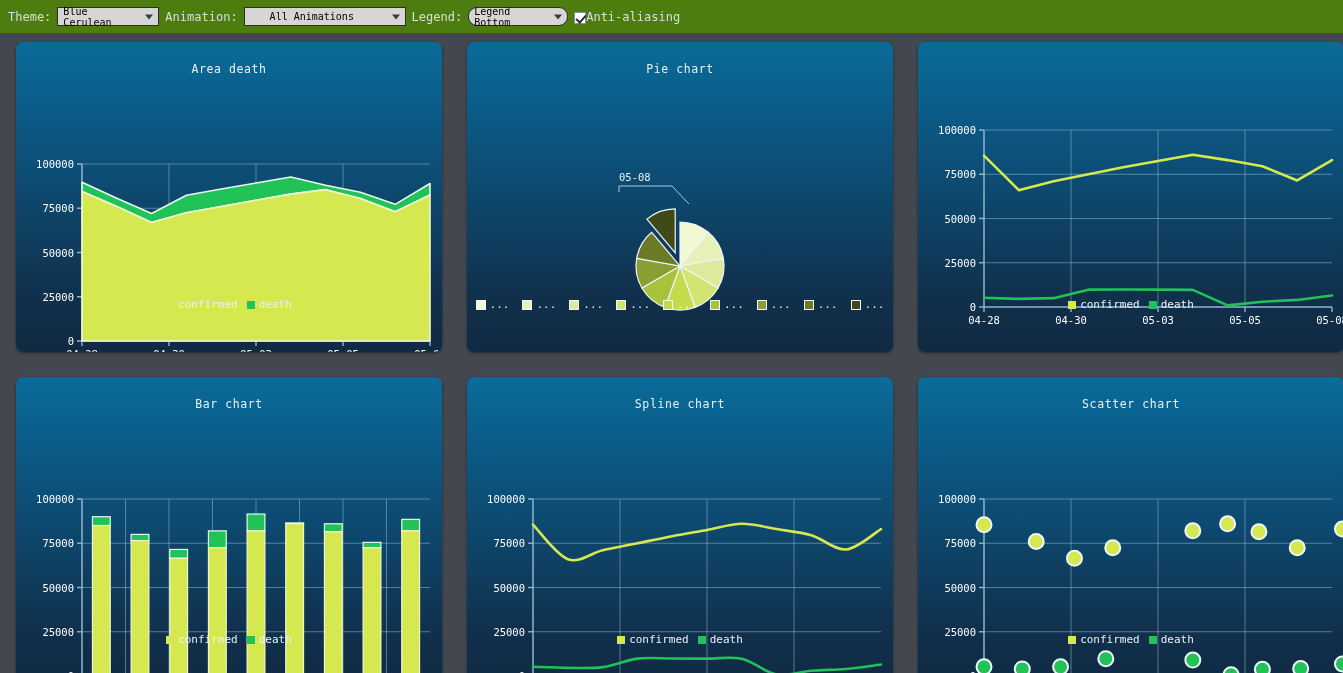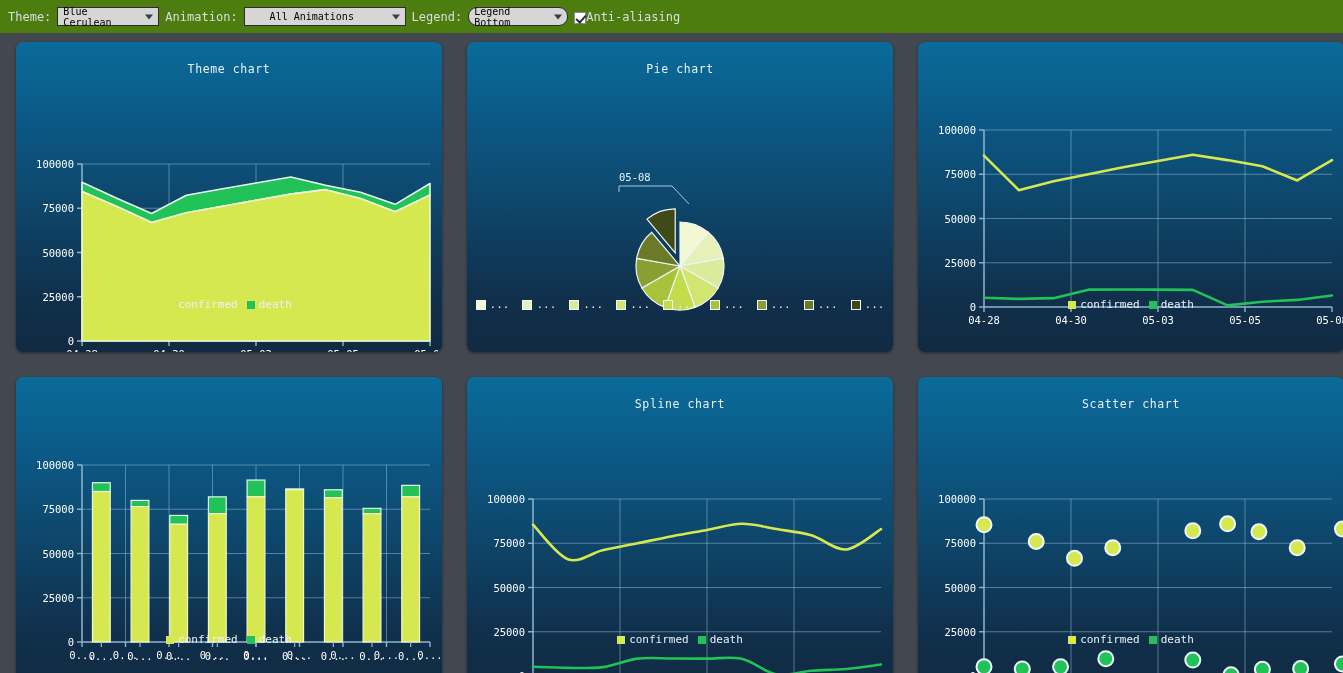--- a/index.html
+++ b/index.html
@@ -131,21 +131,21 @@
 
   <label class="tb-check">
     <span class="cbox"></span>
     <span class="tb-label">Anti-aliasing</span>
   </label>
 </div>
 
 <div id="grid">
 
   <div class="panel">
-    <div class="panel-title">Theme chart</div>
+    <div class="panel-title">Area death</div>
     <div class="plot" id="plot-0">
         <svg width="426" height="300" viewBox="0 0 426 300">
           <line x1="61" y1="265" x2="66" y2="265" stroke="#8fb6cf" stroke-width="1.4"></line>
           <text x="58" y="269" fill="#ffffff" font-size="10.5" text-anchor="end" font-family="DejaVu Sans Mono, monospace">0</text>
           <line x1="66" y1="220.75" x2="414" y2="220.75" stroke="#8fb6cf" stroke-width="1" opacity="0.55"></line>
           <line x1="61" y1="220.75" x2="66" y2="220.75" stroke="#8fb6cf" stroke-width="1.4"></line>
           <text x="58" y="224.75" fill="#ffffff" font-size="10.5" text-anchor="end" font-family="DejaVu Sans Mono, monospace">25000</text>
           <line x1="66" y1="176.5" x2="414" y2="176.5" stroke="#8fb6cf" stroke-width="1" opacity="0.55"></line>
           <line x1="61" y1="176.5" x2="66" y2="176.5" stroke="#8fb6cf" stroke-width="1.4"></line>
           <text x="58" y="180.5" fill="#ffffff" font-size="10.5" text-anchor="end" font-family="DejaVu Sans Mono, monospace">50000</text>
@@ -285,20 +285,21 @@
           <span>confirmed</span>
         </span>
         <span class="li">
           <span class="swatch" style="background: rgb(33, 194, 87);"></span>
           <span>death</span>
         </span>
       </div>
   </div>
 
   <div class="panel">
+    <div class="panel-title">Bar chart</div>
     <div class="plot" id="plot-3">
         <svg width="426" height="300" viewBox="0 0 426 300">
           <line x1="61" y1="265" x2="66" y2="265" stroke="#8fb6cf" stroke-width="1.4"></line>
           <text x="58" y="269" fill="#ffffff" font-size="10.5" text-anchor="end" font-family="DejaVu Sans Mono, monospace">0</text>
           <line x1="66" y1="220.75" x2="414" y2="220.75" stroke="#8fb6cf" stroke-width="1" opacity="0.55"></line>
           <line x1="61" y1="220.75" x2="66" y2="220.75" stroke="#8fb6cf" stroke-width="1.4"></line>
           <text x="58" y="224.75" fill="#ffffff" font-size="10.5" text-anchor="end" font-family="DejaVu Sans Mono, monospace">25000</text>
           <line x1="66" y1="176.5" x2="414" y2="176.5" stroke="#8fb6cf" stroke-width="1" opacity="0.55"></line>
           <line x1="61" y1="176.5" x2="66" y2="176.5" stroke="#8fb6cf" stroke-width="1.4"></line>
           <text x="58" y="180.5" fill="#ffffff" font-size="10.5" text-anchor="end" font-family="DejaVu Sans Mono, monospace">50000</text>

